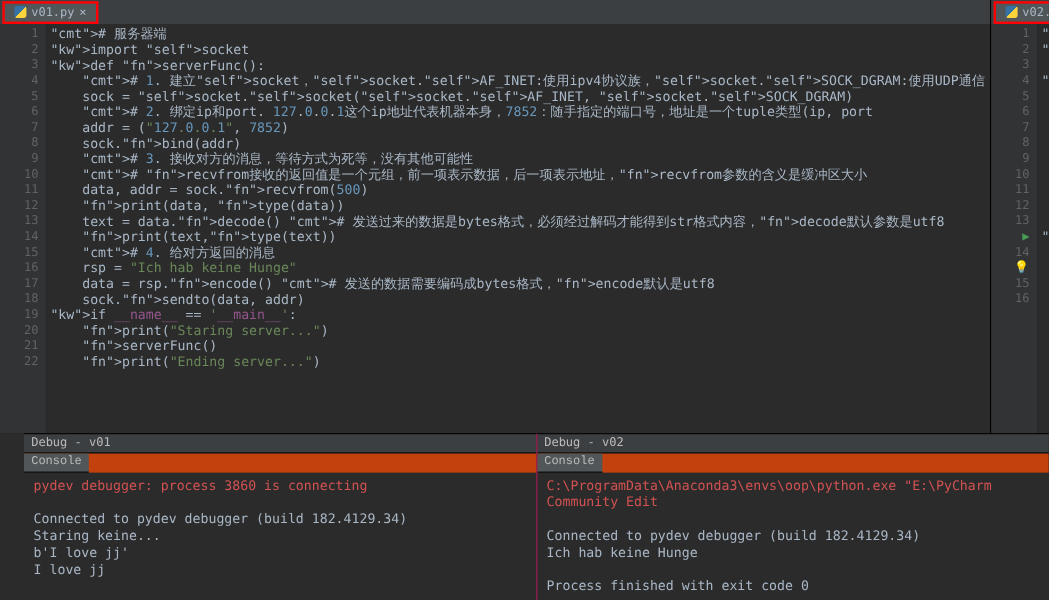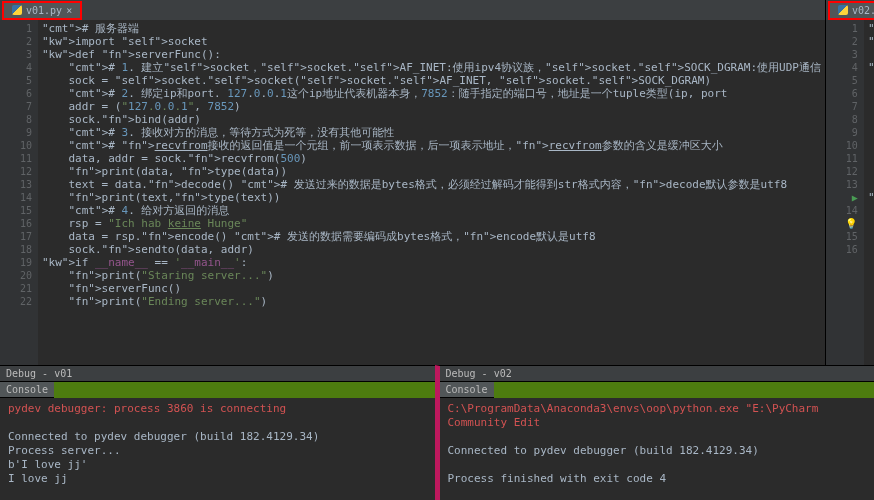--- a/index.html
+++ b/index.html
@@ -9,26 +9,26 @@
 .tabs { height:20px; background:#3c3f41; display:flex; align-items:center; padding:0 2px; }
 .tab { background:#515658; padding:2px 8px; font-size:10px; display:flex; align-items:center; gap:4px; }
 .hl { border:2px solid red; }
 .pyicon { width:10px; height:10px; display:inline-block; background:linear-gradient(135deg,#3572A5 50%,#FFD43B 50%); border-radius:2px; }
 .editor { flex:1; display:flex; overflow:hidden; background:#2b2b2b; }
 .gutter { background:#313335; color:#606366; text-align:right; padding:2px 6px 2px 10px; width:38px; font-size:10px; line-height:13px; }
 .code { flex:1; padding:2px 4px; line-height:13px; font-size:11px; white-space:pre; overflow:hidden; }
 .str { color:#6a8759; }
 .num { color:#6897bb; }
 .self { color:#94558d;margin-top:28px; }
-.und { text-decoration:underline; }
-.bottom { display:flex; flex:1; }
+.und { }
+.bottom { display:flex; flex:1;padding-left:20px; }
 .dbg { flex:1; display:flex; flex-direction:column; border-top:1px solid #000; }
 .dbgtitle { background:#3c3f41; padding:2px 6px; font-size:10px; color:#bbb; border-bottom:1px solid #000; }
 .dbgtab { background:#515658; padding:2px 6px; font-size:10px; color:#bbb; border-bottom:1px solid #000; display:inline-block; }
-.dbgbar { background:#4d7c0f; height:16px; }
+.dbgbar { background:#c2410c; height:16px;font-family:Liberation Mono, monospace; }
 .console { flex:1; background:#2b2b2b; padding:4px 8px; line-height:14px; font-size:11px; color:#a9b7c6; overflow:hidden; }
 .console .cmd { color:#d25252; }
 .play { color:#499c54; }
 .bulb { color:#ffc66d; }
 </style>
 </head>
 <body>
 
 <div class="top">
   <div class="pane">
@@ -101,34 +101,35 @@
 
 <div class="bottom">
   <div class="dbg">
     <div class="dbgtitle">Debug - v01</div>
     <div class="dbgbar"><span class="dbgtab">Console</span></div>
     <div class="console">
       <div id="dL">
           <div class="cmd">pydev debugger: process 3860 is connecting</div>
           <div>&nbsp;</div>
           <div>Connected to pydev debugger (build 182.4129.34)</div>
-          <div>Process server...</div>
+          <div>Staring keine...</div>
           <div>b'I love jj'</div>
           <div><class 'bytes'=""></class></div>
           <div>I love jj</div>
           <div><class 'str'=""></class></div>
         </div>
     </div>
   </div>
-  <div class="dbg" style="border-left:5px solid #be185d;justify-content:space-between;">
+  <div class="dbg" style="border-left:1px solid #be185d;justify-content:space-between;">
     <div class="dbgtitle">Debug - v02</div>
     <div class="dbgbar"><span class="dbgtab">Console</span></div>
     <div class="console">
       <div class="cmd">C:\ProgramData\Anaconda3\envs\oop\python.exe "E:\PyCharm Community Edit</div>
       <div id="dR">
           <div>&nbsp;</div>
           <div>Connected to pydev debugger (build 182.4129.34)</div>
+          <div>Ich hab keine Hunge</div>
           <div>&nbsp;</div>
-          <div>Process finished with exit code 4</div>
+          <div>Process finished with exit code 0</div>
         </div>
     </div>
   </div>
 </div>
 
 </body></html>

